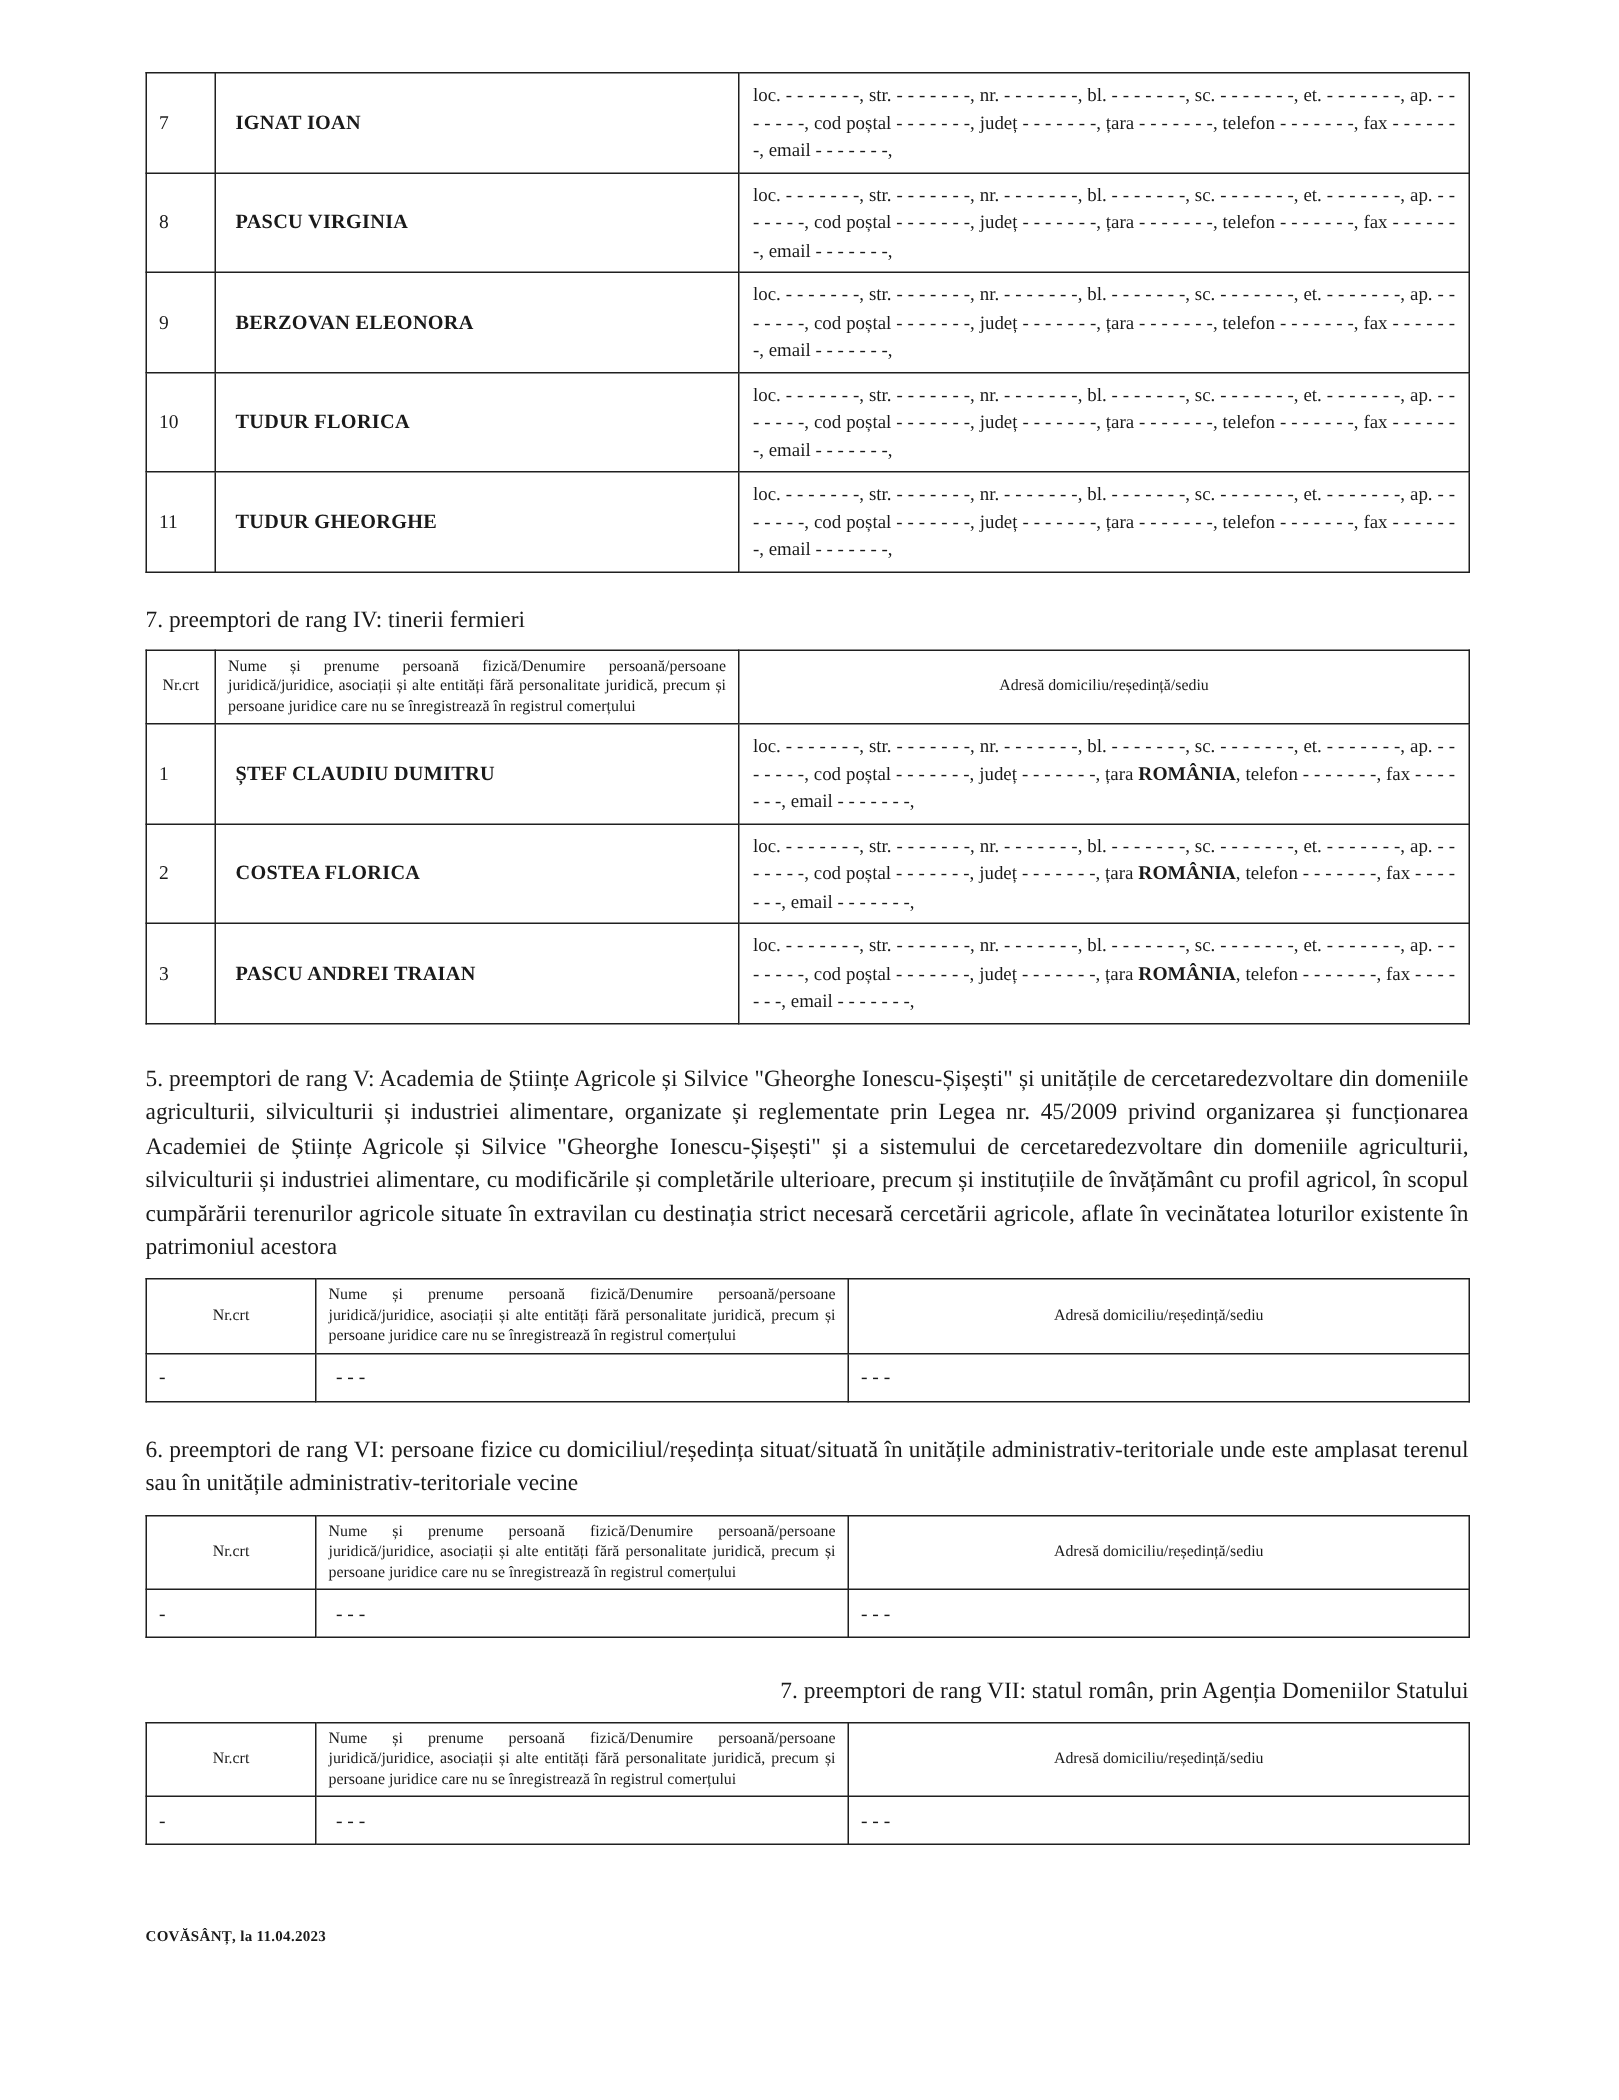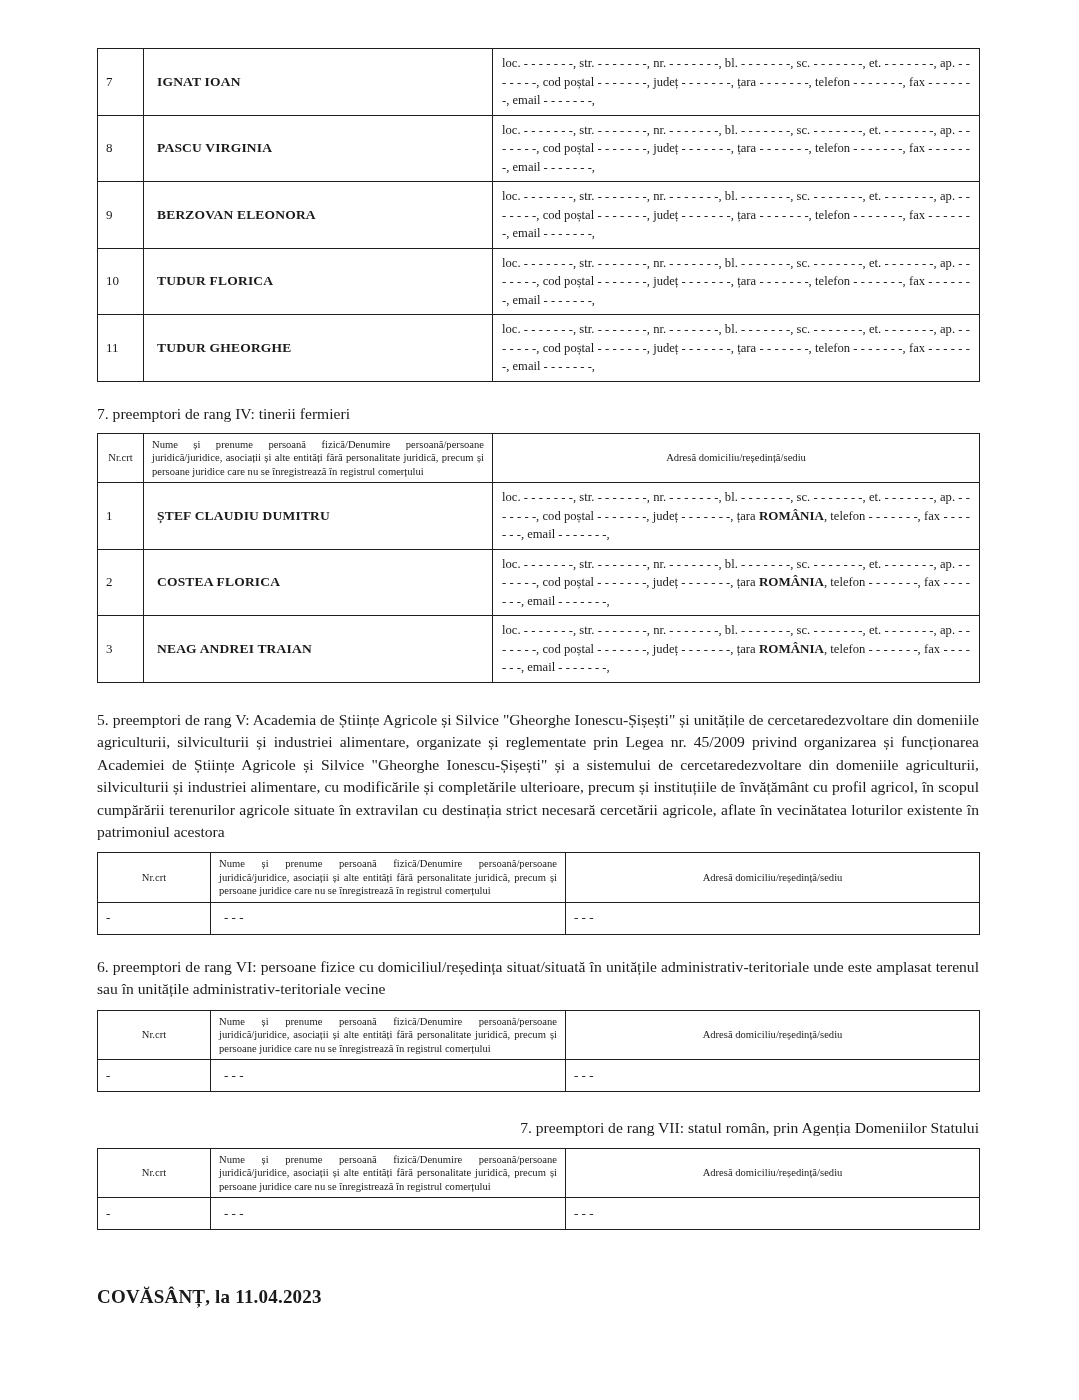--- a/index.html
+++ b/index.html
@@ -67,21 +67,21 @@
     font-size: 15.6px;
     line-height: 22.6px;
     text-align: justify;
     margin: 26px 0 8px 0;
   }
   .para.two-line { margin: 21px 0 9px 0; }
   .para.one-line { margin: 25px 0 8px 0; text-align: right; }
 
   .footer {
     margin-top: 56px;
-    font-size: 19px;
+    font-size: 10px;
     font-weight: bold;
     letter-spacing: 0.2px;
   }
 </style>
 </head>
 <body>
 
 <div class="page">
 
   <table class="t">
@@ -138,21 +138,21 @@
         <td class="c-name">ȘTEF CLAUDIU DUMITRU</td>
         <td class="c-addr"><span>loc. - - - - - - -, str. - - - - - - -, nr. - - - - - - -, bl. - - - - - - -, sc. - - - - - - -, et. - - - - - - -, ap. - - - - - - -, cod poștal - - - - - - -, județ - - - - - - -, țara </span><b>ROMÂNIA</b><span>, telefon - - - - - - -, fax - - - - - - -, email - - - - - - -,</span></td>
       </tr>
       <tr class="row-big">
         <td class="c-nr">2</td>
         <td class="c-name">COSTEA FLORICA</td>
         <td class="c-addr"><span>loc. - - - - - - -, str. - - - - - - -, nr. - - - - - - -, bl. - - - - - - -, sc. - - - - - - -, et. - - - - - - -, ap. - - - - - - -, cod poștal - - - - - - -, județ - - - - - - -, țara </span><b>ROMÂNIA</b><span>, telefon - - - - - - -, fax - - - - - - -, email - - - - - - -,</span></td>
       </tr>
       <tr class="row-big">
         <td class="c-nr">3</td>
-        <td class="c-name">NEAG ANDREI TRAIAN</td>
+        <td class="c-name">PASCU ANDREI TRAIAN</td>
         <td class="c-addr"><span>loc. - - - - - - -, str. - - - - - - -, nr. - - - - - - -, bl. - - - - - - -, sc. - - - - - - -, et. - - - - - - -, ap. - - - - - - -, cod poștal - - - - - - -, județ - - - - - - -, țara </span><b>ROMÂNIA</b><span>, telefon - - - - - - -, fax - - - - - - -, email - - - - - - -,</span></td>
       </tr>
     </tbody>
   </table>
 
   <p class="para">5. preemptori de rang V: Academia de Științe Agricole și Silvice "Gheorghe Ionescu-Șișești" și unitățile de cercetaredezvoltare din domeniile agriculturii, silviculturii și industriei alimentare, organizate și reglementate prin Legea nr. 45/2009 privind organizarea și funcționarea Academiei de Științe Agricole și Silvice "Gheorghe Ionescu-Șișești" și a sistemului de cercetaredezvoltare din domeniile agriculturii, silviculturii și industriei alimentare, cu modificările și completările ulterioare, precum și instituțiile de învățământ cu profil agricol, în scopul cumpărării terenurilor agricole situate în extravilan cu destinația strict necesară cercetării agricole, aflate în vecinătatea loturilor existente în patrimoniul acestora</p>
 
   <table class="t">
     <colgroup>
         <col style="width:113px">

